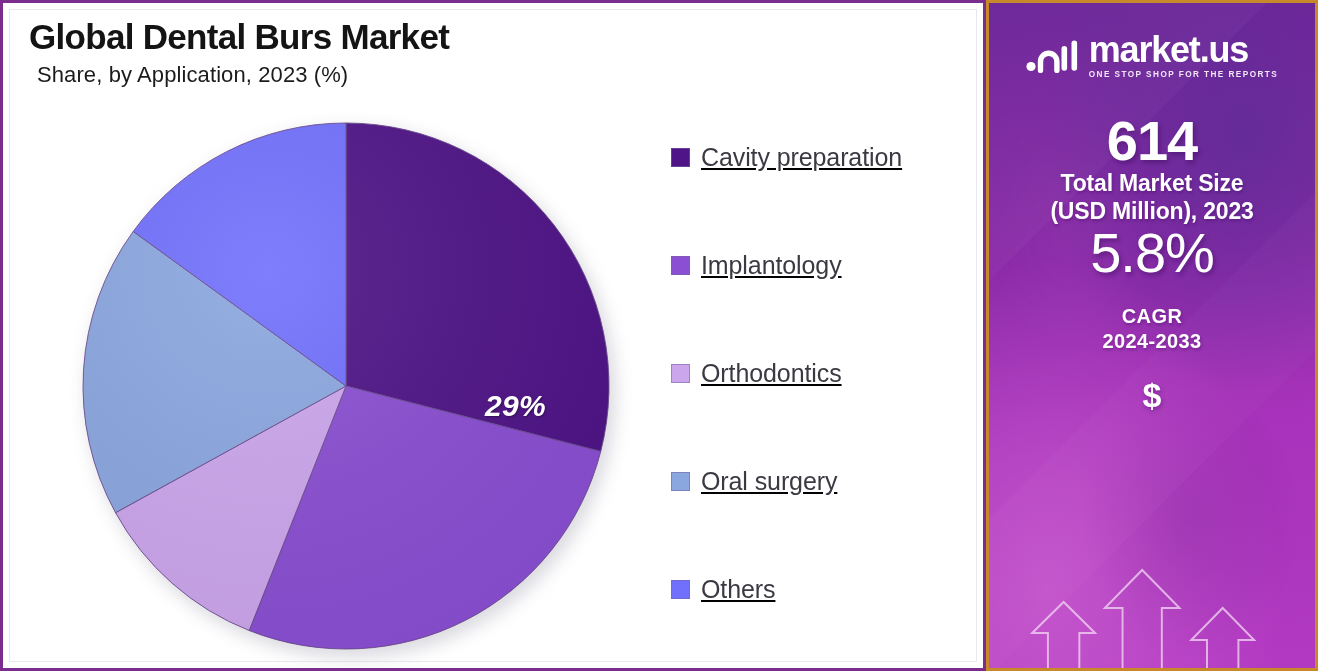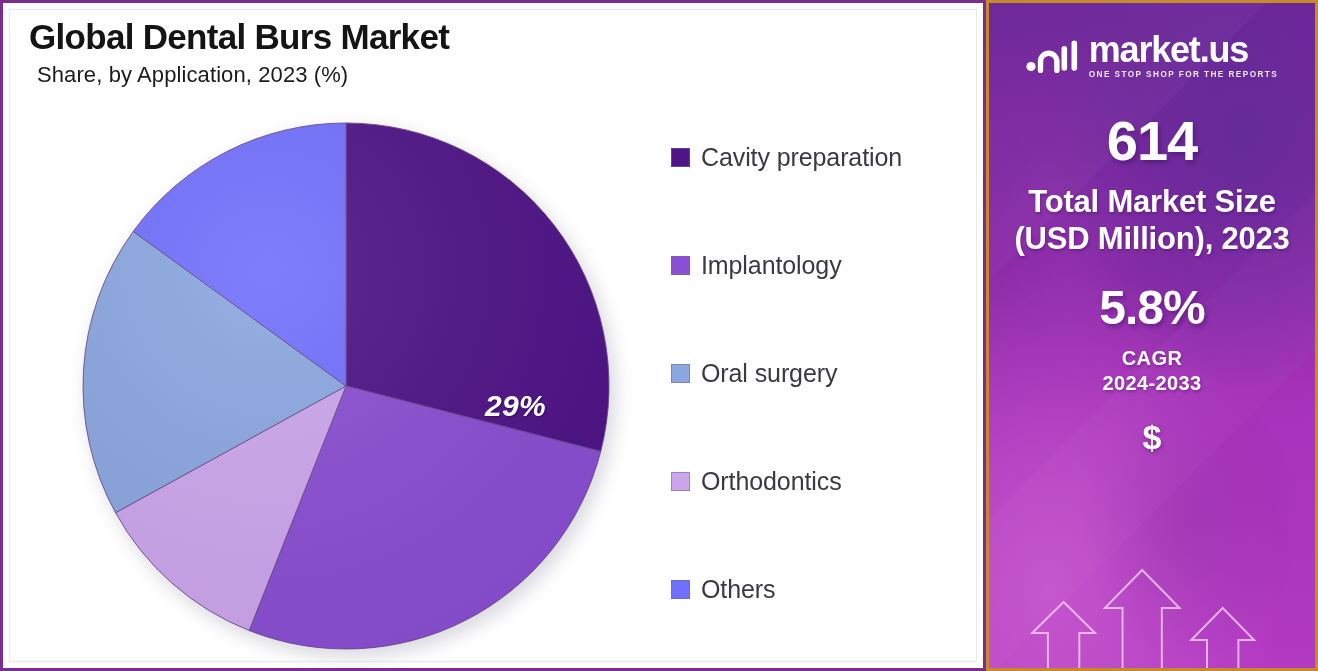--- a/index.html
+++ b/index.html
@@ -104,20 +104,21 @@
   
   .legend {
     position: absolute;
     left: 668px;
     top: 100px;
     width: 300px;
     height: 540px;
     display: flex;
     flex-direction: column;
     justify-content: flex-start;
+    text-decoration: underline;
   }
   .legend-item {
     display: flex;
     align-items: center;
     height: 120px;
     gap: 11px;
   }
   .legend-swatch {
     width: 19px;
     height: 19px;
@@ -191,40 +192,38 @@
 
   .big-number {
     font-size: 56px;
     font-weight: bold;
     letter-spacing: -1px;
     margin-top: 34px;
     text-shadow: 2px 3px 4px rgba(60,10,90,.45);
     line-height: 1;
   }
   .stat-caption {
-    font-size: 31px;
+    font-size: 23px;
     font-weight: bold;
     line-height: 1.22;
-    margin-top: 14px;
     letter-spacing: -0.2px;
     text-shadow: 1px 2px 3px rgba(60,10,90,.35);
   }
   .cagr-number {
-    font-size: 48px;
-    font-weight: bold;
+    font-size: 56px;
+    font-weight: normal;
     letter-spacing: -1px;
-    margin-top: 26px;
     text-shadow: 2px 3px 4px rgba(60,10,90,.45);
     line-height: 1;
   }
   .cagr-caption {
     font-size: 20px;
     font-weight: bold;
     line-height: 1.25;
-    margin-top: 14px;
+    margin-top: 23px;
     letter-spacing: 0.4px;
     text-shadow: 1px 2px 3px rgba(60,10,90,.35);
   }
   .dollar-sign {
     font-size: 34px;
     font-weight: bold;
     margin-top: 24px;
     line-height: 1;
     text-shadow: 1px 2px 4px rgba(60,10,90,.4);
   }
@@ -274,26 +273,26 @@
     <div class="legend">
       <div class="legend-item">
         <span class="legend-swatch" style="background:#4f1487"></span>
         <span class="legend-label">Cavity preparation</span>
       </div>
       <div class="legend-item">
         <span class="legend-swatch" style="background:#8a4fd2"></span>
         <span class="legend-label">Implantology</span>
       </div>
       <div class="legend-item">
+        <span class="legend-swatch" style="background:#cca6ec"></span>
+        <span class="legend-label">Orthodontics</span>
+      </div>
+      <div class="legend-item">
         <span class="legend-swatch" style="background:#8ba7e0"></span>
         <span class="legend-label">Oral surgery</span>
-      </div>
-      <div class="legend-item">
-        <span class="legend-swatch" style="background:#cca6ec"></span>
-        <span class="legend-label">Orthodontics</span>
       </div>
       <div class="legend-item">
         <span class="legend-swatch" style="background:#7170fc"></span>
         <span class="legend-label">Others</span>
       </div>
     </div>
   </div>
 
   <div class="stat-panel">
     <div class="panel-texture"></div>

